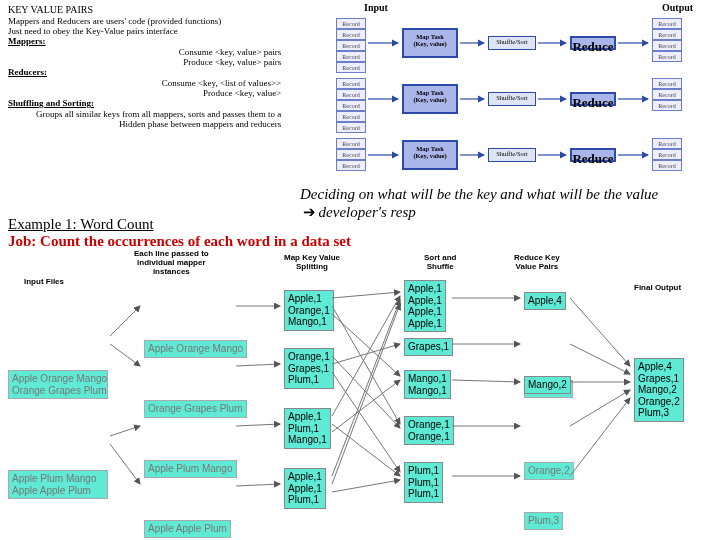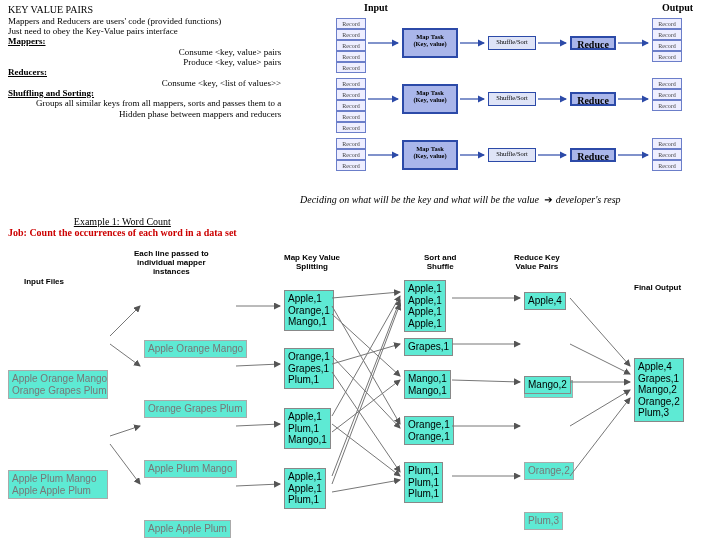--- a/index.html
+++ b/index.html
@@ -9,27 +9,27 @@
   .underline { text-decoration: underline; }
   .indent1 { padding-left: 28px; text-align: right; }
   .indent2 { padding-left: 56px; }
 
   .top-text { position: absolute; left: 8px; top: 4px; line-height: 1.15; }
   .top-diagram { position: absolute; left: 332px; top: 0; width: 380px; height: 178px; }
   .top-diagram .lbl-input { position: absolute; top: 2px; font-size: 10px; font-weight: bold; }
   .rec-box { position: absolute; width: 30px; height: 11px; border: 1px solid #6b7ec9; background:#eef; font-size:6px; display:flex;align-items:center;justify-content:center;color:#444; }
   .maptask { position: absolute; width: 56px; height: 30px; border: 2px solid #2c4aa8; background:#aab6ea; font-size:6.5px; font-weight:bold; text-align:center; padding-top:3px; line-height:1.1; }
   .shuffle { position: absolute; width: 48px; height: 14px; border: 1px solid #2c4aa8; background:#dfe4f7; font-size:6.5px; text-align:center; padding-top:1px; }
-  .reduce { position: absolute; width: 46px; height: 14px; border: 2px solid #2c4aa8; background:#aab6ea; font-size:10px; font-weight:bold; text-align:center; padding-top:1px; }
+  .reduce { position: absolute; width: 46px; height: 14px; border: 2px solid #2c4aa8; background:#aab6ea; font-size:13px; font-weight:bold; text-align:center; padding-top:1px; }
   .top-diagram svg { position: absolute; left:0; top:0; width:100%; height:100%; pointer-events:none; }
 
-  .caption { position: absolute; left: 300px; top: 186px; font-style: italic; font-size: 10px; margin-top: 8px; }
+  .caption { position: absolute; left: 300px; top: 186px; font-style: italic; font-size: 15px; }
   .caption .arrow { font-style: normal; padding: 0 3px; }
 
-  .ex-header { position: absolute; left: 8px; top: 216px; font-size: 10px; text-align: center; }
+  .ex-header { position: absolute; left: 8px; top: 216px; font-size: 15px; }
   .ex-header .title { }
   .ex-header .job { color: #c00; font-weight: bold; }
 
   .wc-diagram { position: absolute; left: 4px; top: 248px; width: 712px; height: 288px; font-family: Arial, sans-serif; font-size: 8px; }
   .wc-diagram .colhdr { position: absolute; font-weight: bold; text-align: center; line-height:1.1; }
   .wc-diagram .box { position: absolute; border: 1px solid #888; background:#5eead4; padding:2px 3px; font-size:10px; line-height:1.15; white-space: pre; }
   .wc-diagram .box.gray { color:#777; border-color:#aaa;margin-top:42px; }
   .wc-diagram svg { position:absolute; left:0; top:0; width:100%; height:100%; pointer-events:none; }
 </style>
 </head>
@@ -37,20 +37,21 @@
 
 <div class="top-text">
   <div class="txt-title">KEY VALUE PAIRS</div>
   <div>Mappers and Reducers are users' code (provided functions)</div>
   <div>Just need to obey the Key-Value pairs interface</div>
   <div class="bold underline">Mappers:</div>
   <div class="indent1">Consume &lt;key, value&gt; pairs</div>
   <div class="indent1">Produce &lt;key, value&gt; pairs</div>
   <div class="bold underline">Reducers:</div>
   <div class="indent1">Consume &lt;key, &lt;list of values&gt;&gt;</div>
+  <div class="indent1">Produce &lt;key, value&gt;</div>
   <div class="bold underline">Shuffling and Sorting:</div>
   <div class="indent1">Groups all similar keys from all mappers, sorts and passes them to a</div>
   <div class="indent1">Hidden phase between mappers and reducers</div>
 </div>
 
 <div class="top-diagram">
   <span class="lbl-input" style="left:32px">Input</span>
   <span class="lbl-input" style="left:330px">Output</span>
 
   <div class="rec-box" style="left:4px;top:18px">Record</div>

